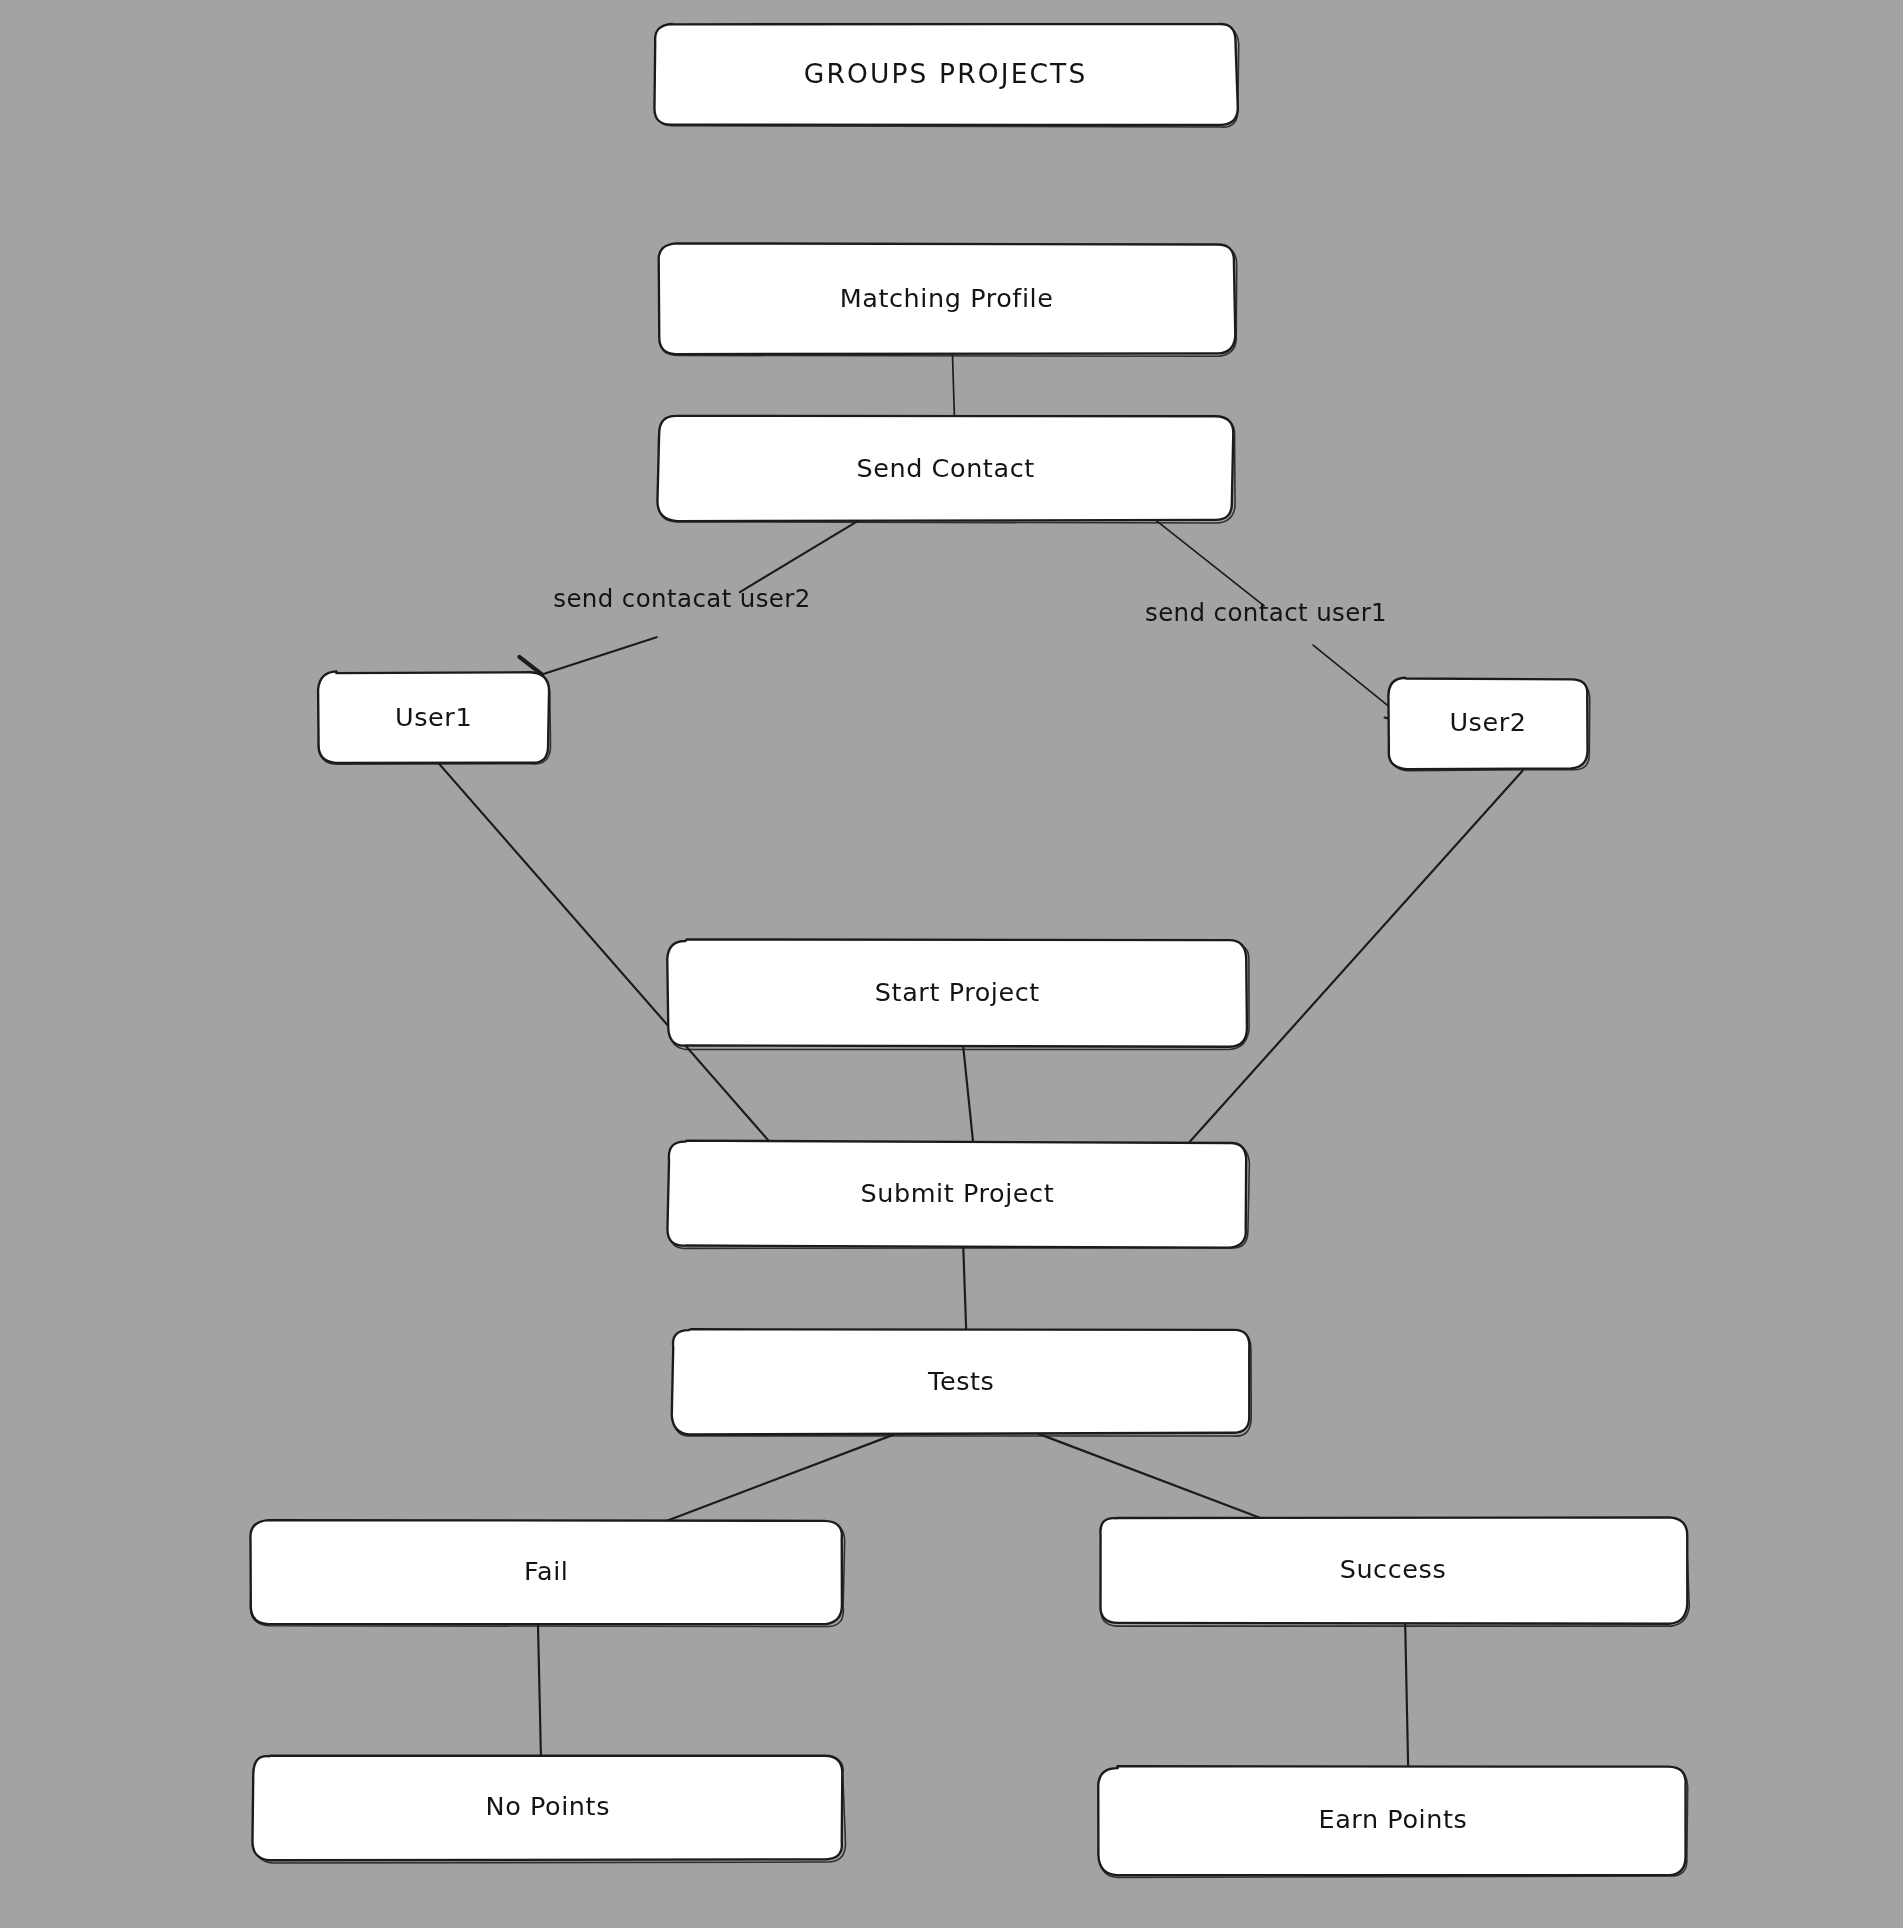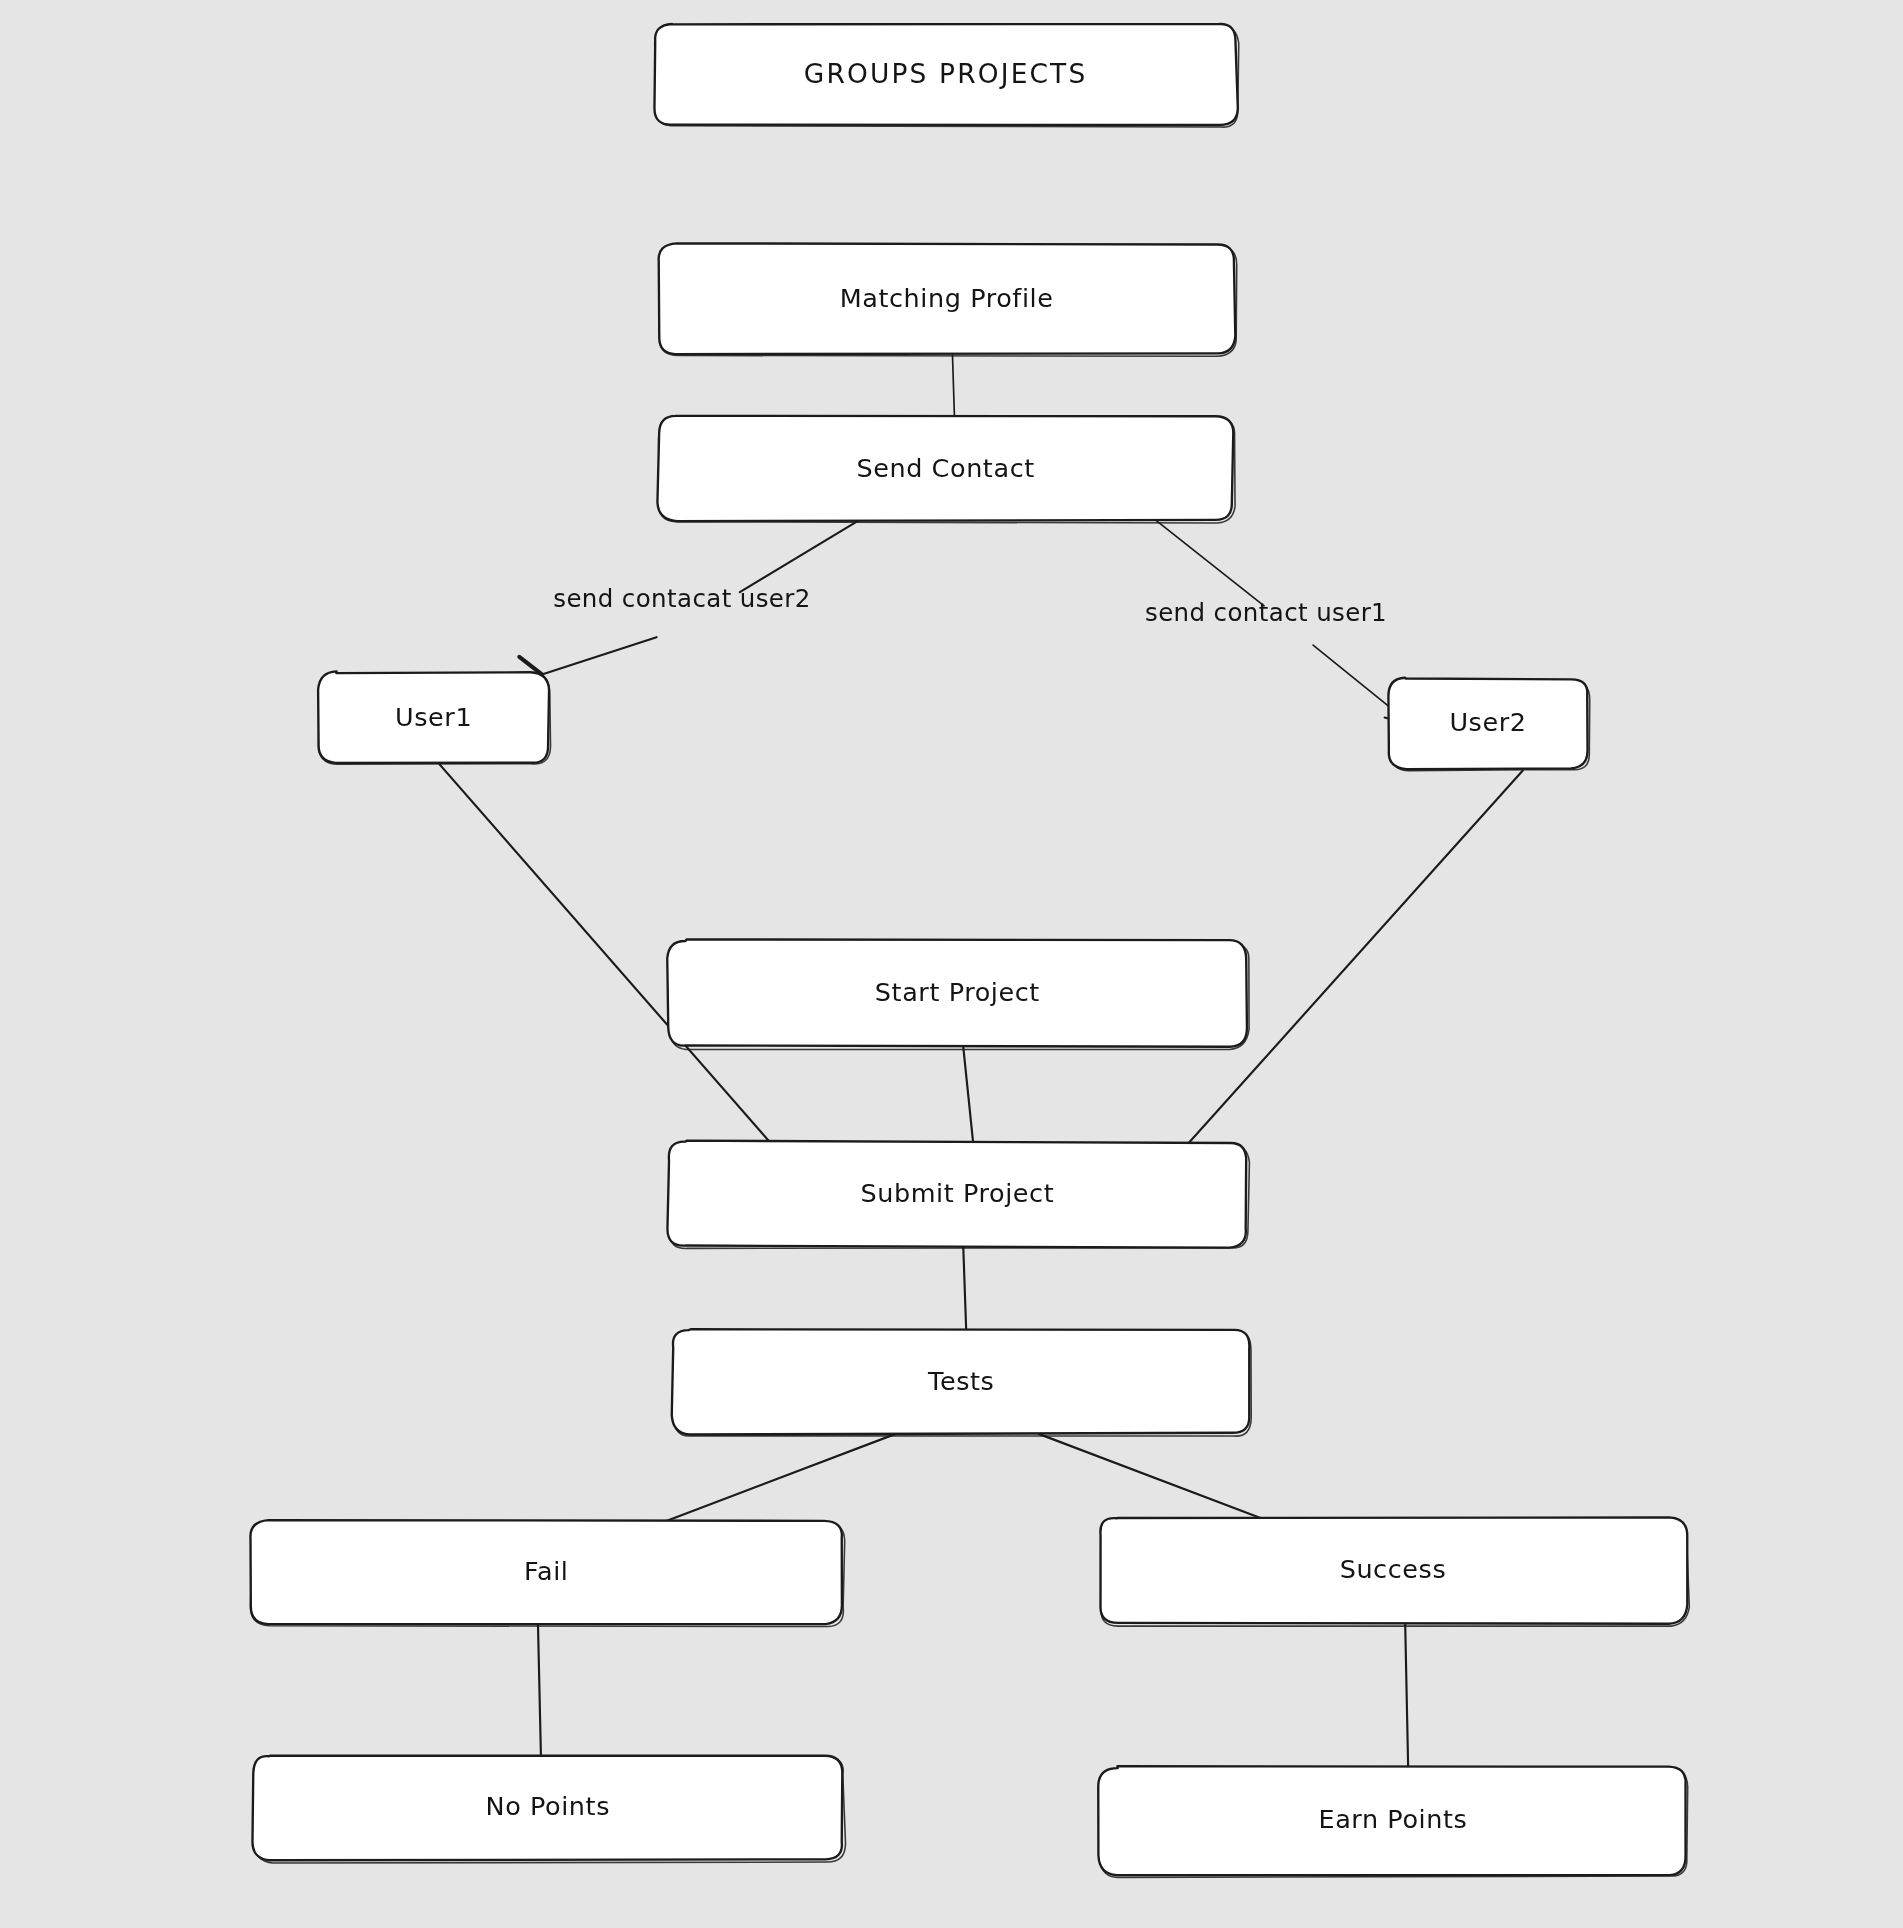--- a/index.html
+++ b/index.html
@@ -11,21 +11,21 @@
   body {
     width: 1903px;
     height: 1929px;
     overflow: hidden;
     font-family: "DejaVu Sans", sans-serif;
   }
   #diagram-root {
     position: relative;
     width: 1903px;
     height: 1929px;
-    background: #e5e5e5;
+    background: #a3a3a3;
   }
   svg#flow-svg {
     display: block;
     width: 1903px;
     height: 1929px;
   }
   .node-shape {
     fill: #ffffff;
     stroke: #1b1b1b;
     stroke-width: 2.4;

